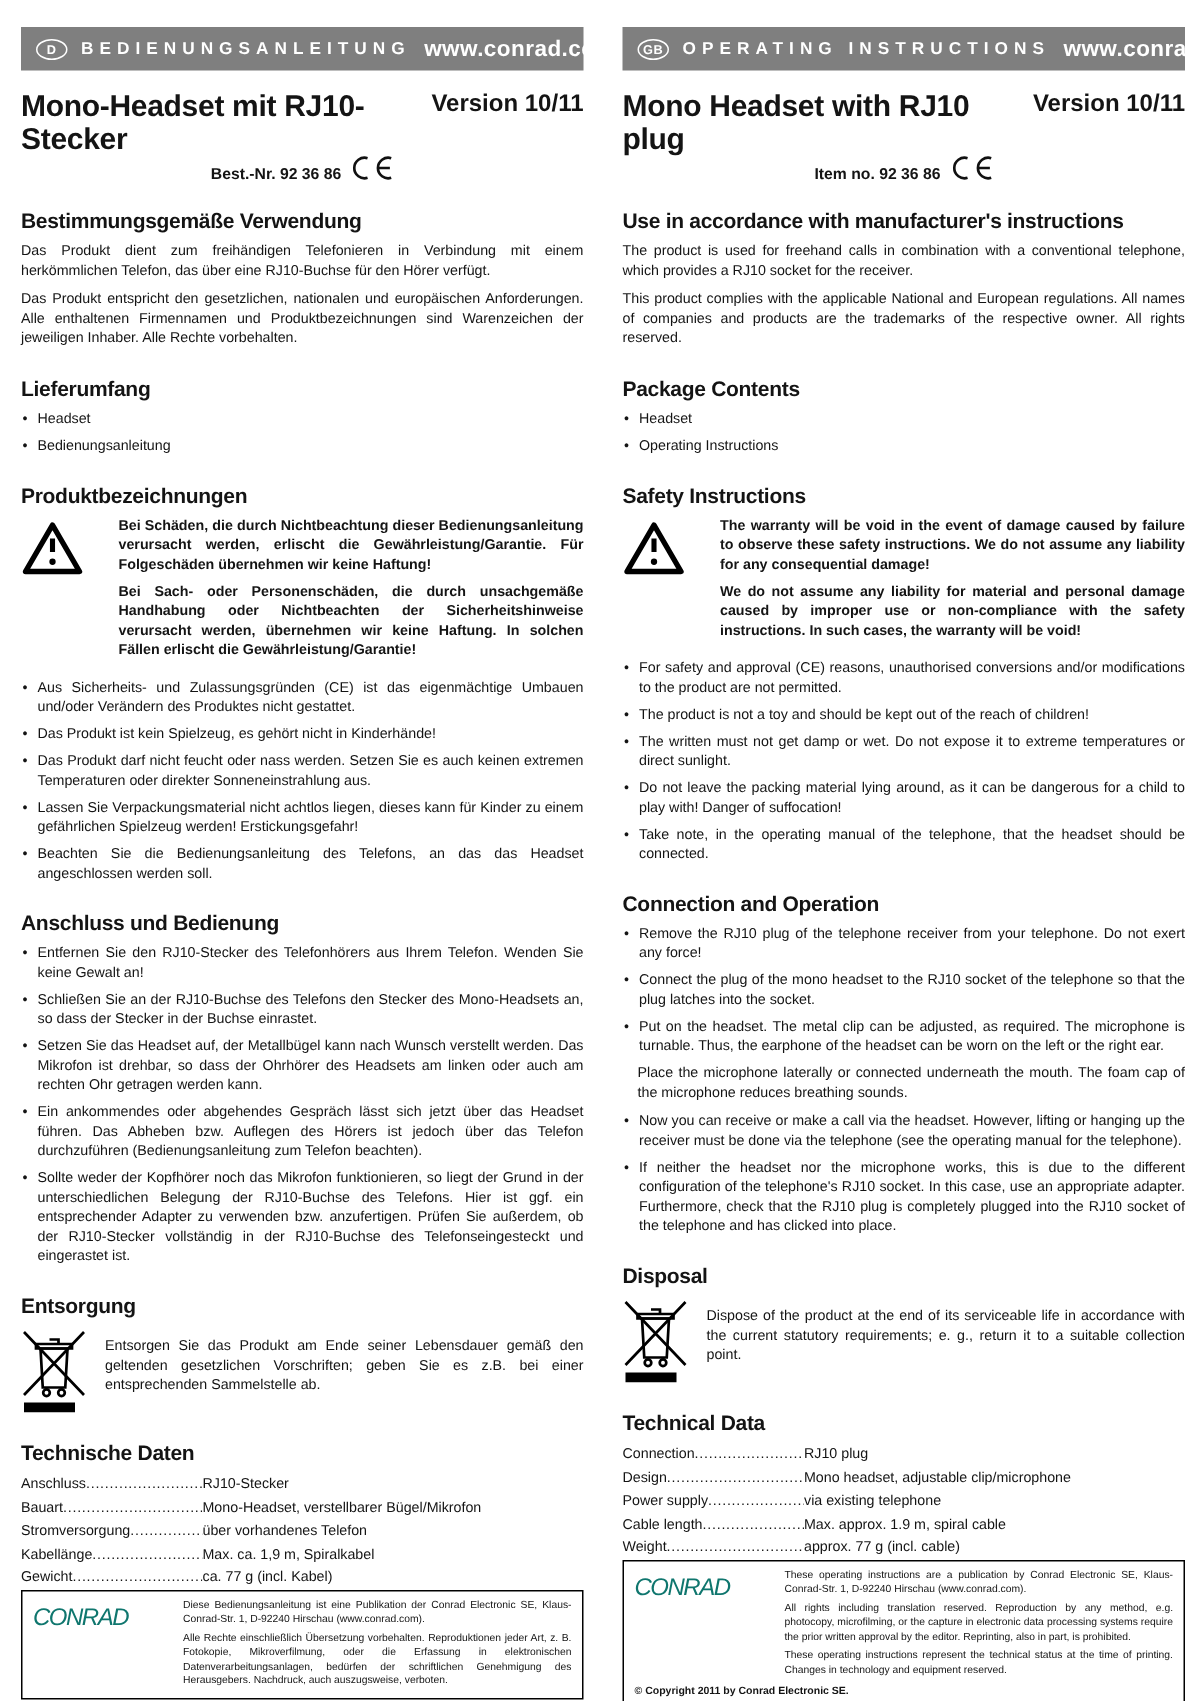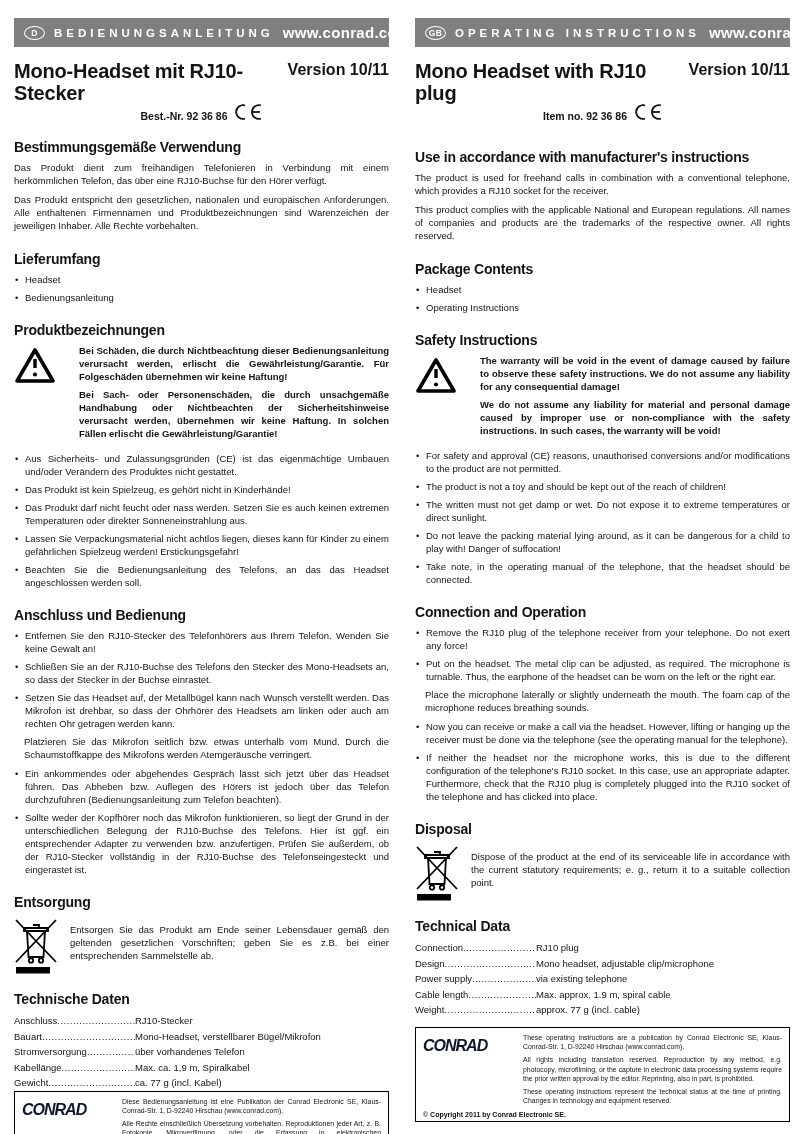--- a/index.html
+++ b/index.html
@@ -44,22 +44,22 @@
   .dispicon { flex:0 0 46px; }
   .disptext { flex:1; padding-top:7px; }
 
   .trow { display:flex; font-size:9.5px; line-height:15.5px; }
   .tl { flex:0 0 121px; display:flex; white-space:nowrap; overflow:hidden; }
   .tl::after { content:"......................................................"; letter-spacing:.5px; overflow:hidden; }
   .tv { flex:1; white-space:nowrap; overflow:hidden; }
 
   .footerbox { margin-top:auto; border:1px solid #000; padding:5px 7px 3px;
                display:grid; grid-template-columns:92px 1fr; column-gap:8px; }
-  .logo { font-size:16px; font-weight:bold; font-style:italic; letter-spacing:-1px;
-          margin-top:4px; color:#0f172a; }
+  .logo { font-size:16px; font-weight:normal; font-style:italic; letter-spacing:-1px;
+          margin-top:4px; color:#0f766e; }
   .ftext p { font-size:6.9px; line-height:9.6px; text-align:justify; margin:0 0 3px; }
   .fcopy { grid-column:1 / -1; font-size:7px; font-weight:bold; margin-top:2px; }
 </style>
 </head>
 <body>
 
 <div class="page">
 
   <div class="col">
     <div class="banner">
@@ -137,21 +137,20 @@
       <h2>Anschluss und Bedienung</h2>
       <div class="bullet">
           <span>Entfernen Sie den RJ10-Stecker des Telefonhörers aus Ihrem Telefon. Wenden Sie keine Gewalt an!</span>
         </div>
       <div class="bullet">
           <span>Schließen Sie an der RJ10-Buchse des Telefons den Stecker des Mono-Headsets an, so dass der Stecker in der Buchse einrastet.</span>
         </div>
       <div class="bullet">
           <span>Setzen Sie das Headset auf, der Metallbügel kann nach Wunsch verstellt werden. Das Mikrofon ist drehbar, so dass der Ohrhörer des Headsets am linken oder auch am rechten Ohr getragen werden kann.</span>
         </div>
-      <p class="sub-note">Platzieren Sie das Mikrofon seitlich bzw. etwas unterhalb vom Mund. Durch die Schaumstoffkappe des Mikrofons werden Atemgeräusche verringert.</p>
       <div class="bullet">
           <span>Ein ankommendes oder abgehendes Gespräch lässt sich jetzt über das Headset führen. Das Abheben bzw. Auflegen des Hörers ist jedoch über das Telefon durchzuführen (Bedienungsanleitung zum Telefon beachten).</span>
         </div>
       <div class="bullet">
           <span>Sollte weder der Kopfhörer noch das Mikrofon funktionieren, so liegt der Grund in der unterschiedlichen Belegung der RJ10-Buchse des Telefons. Hier ist ggf. ein entsprechender Adapter zu verwenden bzw. anzufertigen. Prüfen Sie außerdem, ob der RJ10-Stecker vollständig in der RJ10-Buchse des Telefonseingesteckt und eingerastet ist.</span>
         </div>
     </div>
 
     <div class="sec">
       <h2>Entsorgung</h2>
@@ -289,23 +288,26 @@
           <span>Take note, in the operating manual of the telephone, that the headset should be connected.</span>
         </div>
     </div>
 
     <div class="sec">
       <h2>Connection and Operation</h2>
       <div class="bullet">
           <span>Remove the RJ10 plug of the telephone receiver from your telephone. Do not exert any force!</span>
         </div>
       <div class="bullet">
+          <span>Connect the plug of the mono headset to the RJ10 socket of the telephone so that the plug latches into the socket.</span>
+        </div>
+      <div class="bullet">
           <span>Put on the headset. The metal clip can be adjusted, as required. The microphone is turnable. Thus, the earphone of the headset can be worn on the left or the right ear.</span>
         </div>
-      <p class="sub-note">Place the microphone laterally or slightly underneath the mouth. The foam cap of the microphone reduces breathing sounds.</p>
+      <p class="sub-note">Place the microphone laterally or connected underneath the mouth. The foam cap of the microphone reduces breathing sounds.</p>
       <div class="bullet">
           <span>Now you can receive or make a call via the headset. However, lifting or hanging up the receiver must be done via the telephone (see the operating manual for the telephone).</span>
         </div>
       <div class="bullet">
           <span>If neither the headset nor the microphone works, this is due to the different configuration of the telephone's RJ10 socket. In this case, use an appropriate adapter. Furthermore, check that the RJ10 plug is completely plugged into the RJ10 socket of the telephone and has clicked into place.</span>
         </div>
     </div>
 
     <div class="sec">
       <h2>Disposal</h2>

